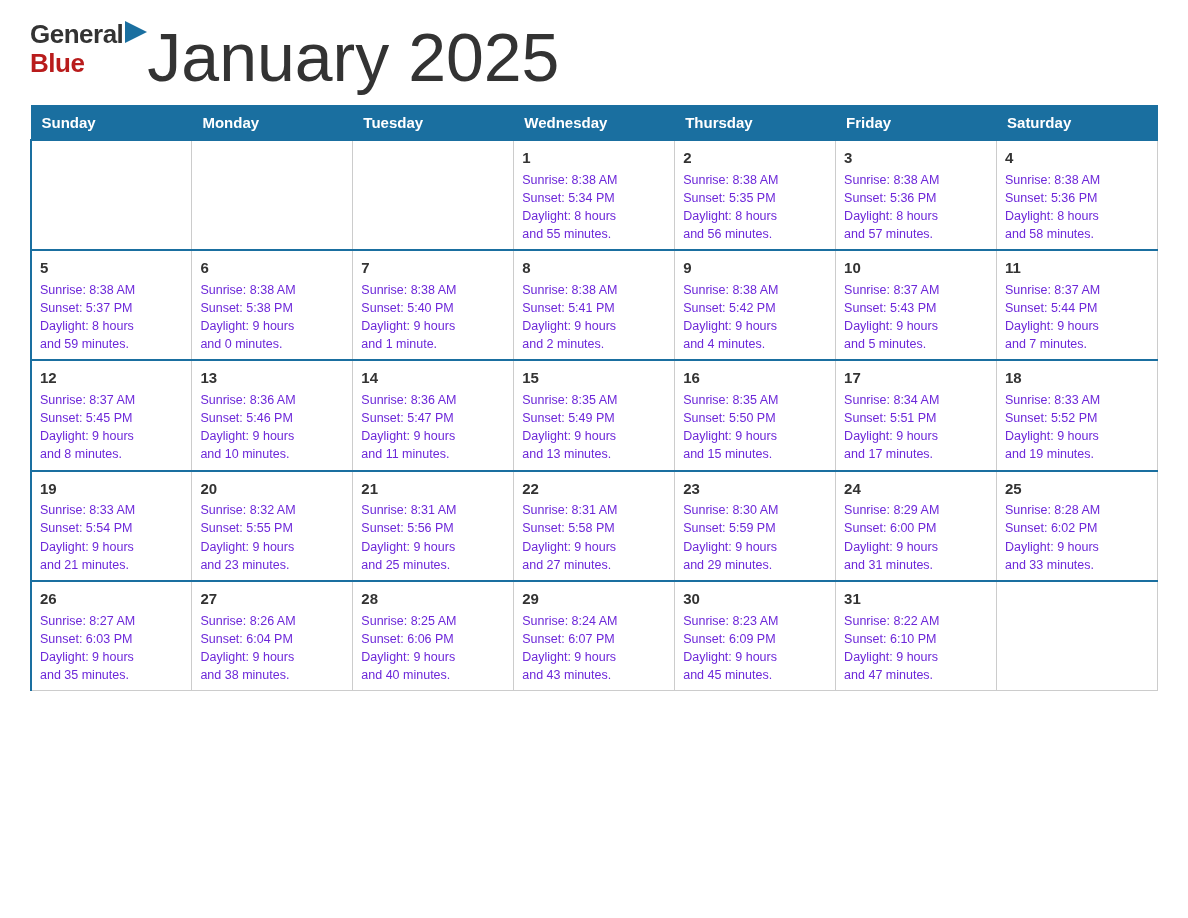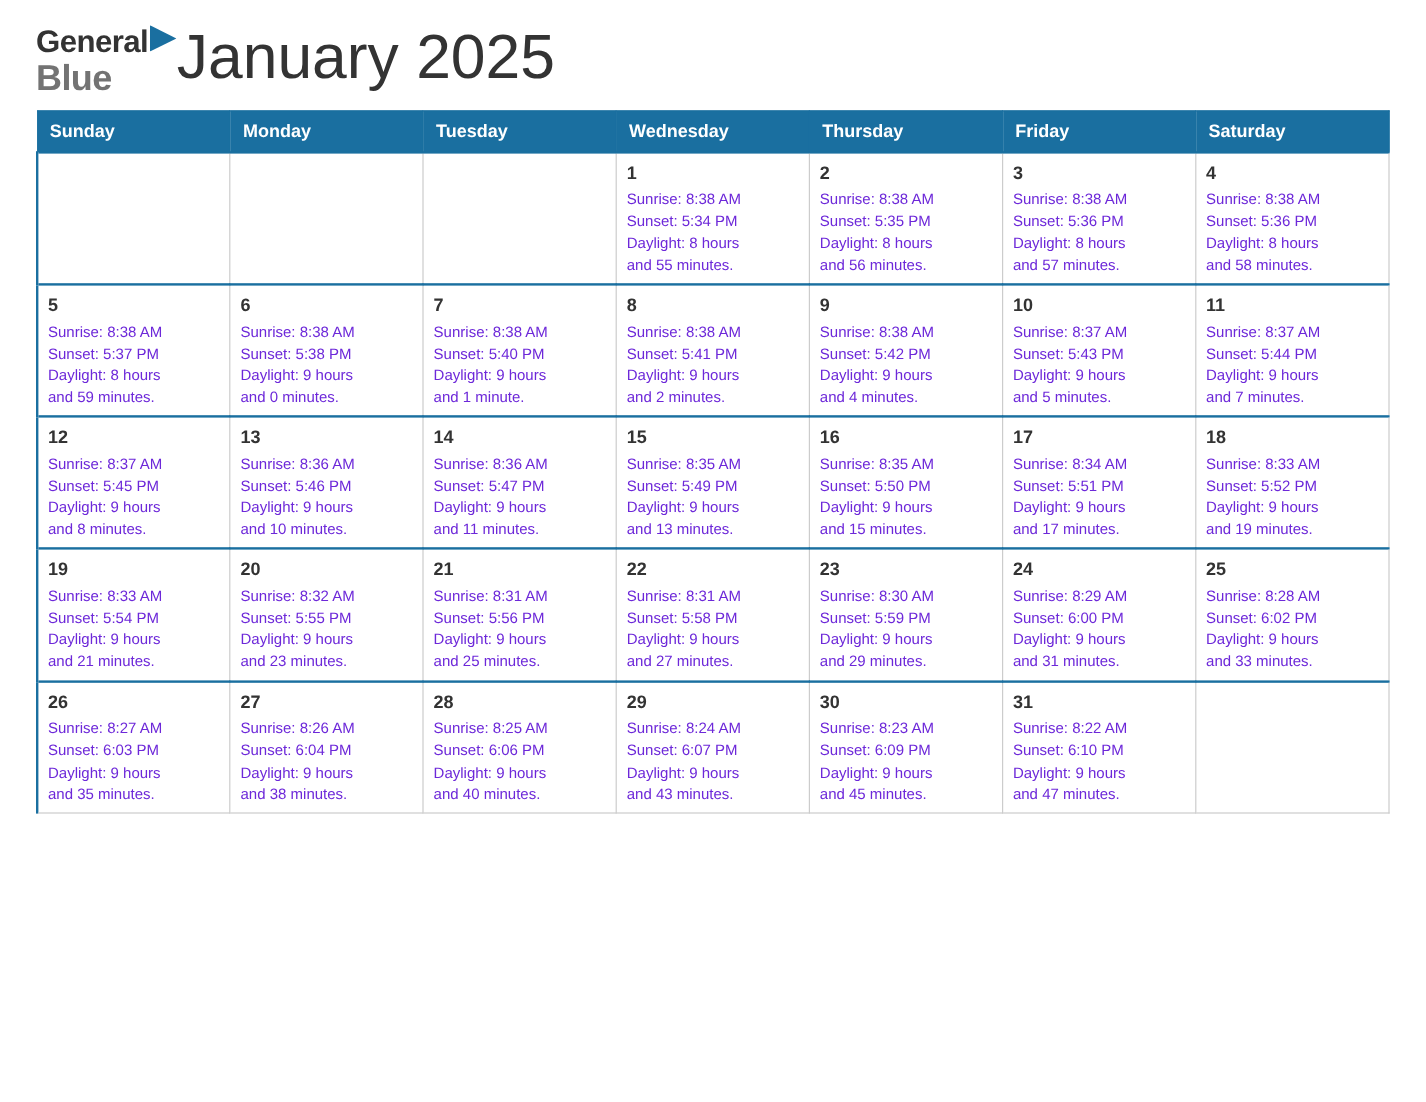--- a/index.html
+++ b/index.html
@@ -14,21 +14,21 @@
     .header {
       display: flex;
       justify-content: flex-start;
       align-items: flex-start;
       margin-bottom: 10px;
     }
     .title-block {
       text-align: right;
     }
     .month-title {
-      font-size: 52px;
+      font-size: 68px;
       font-weight: normal;
       color: #333;
       line-height: 1.1;
     }
     .location {
       font-size: 20px;
       color: #333;
       margin-top: 4px;
     }
     .calendar {
@@ -82,23 +82,23 @@
       flex-direction: column;
     }
     .logo-general {
       font-size: 26px;
       font-weight: bold;
       color: #333;
       line-height: 1.1;
       letter-spacing: -0.5px;
     }
     .logo-blue-text {
-      font-size: 30px;
+      font-size: 26px;
       font-weight: bold;
-      color: #737373;
+      color: #b91c1c;
       line-height: 1.1;
       letter-spacing: -0.5px;
     }
   </style>
 </head>
 <body>
 
 <div class="header">
   <div class="logo-wrapper">
     <div class="logo-letters">

